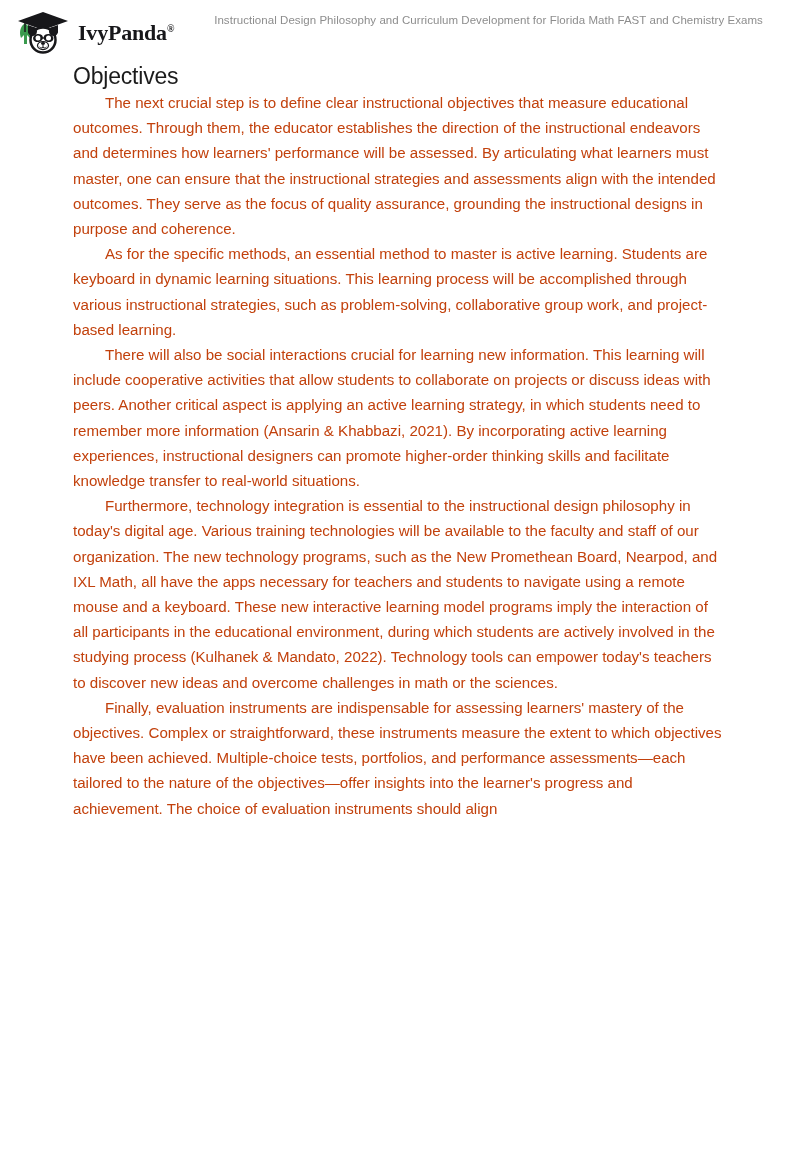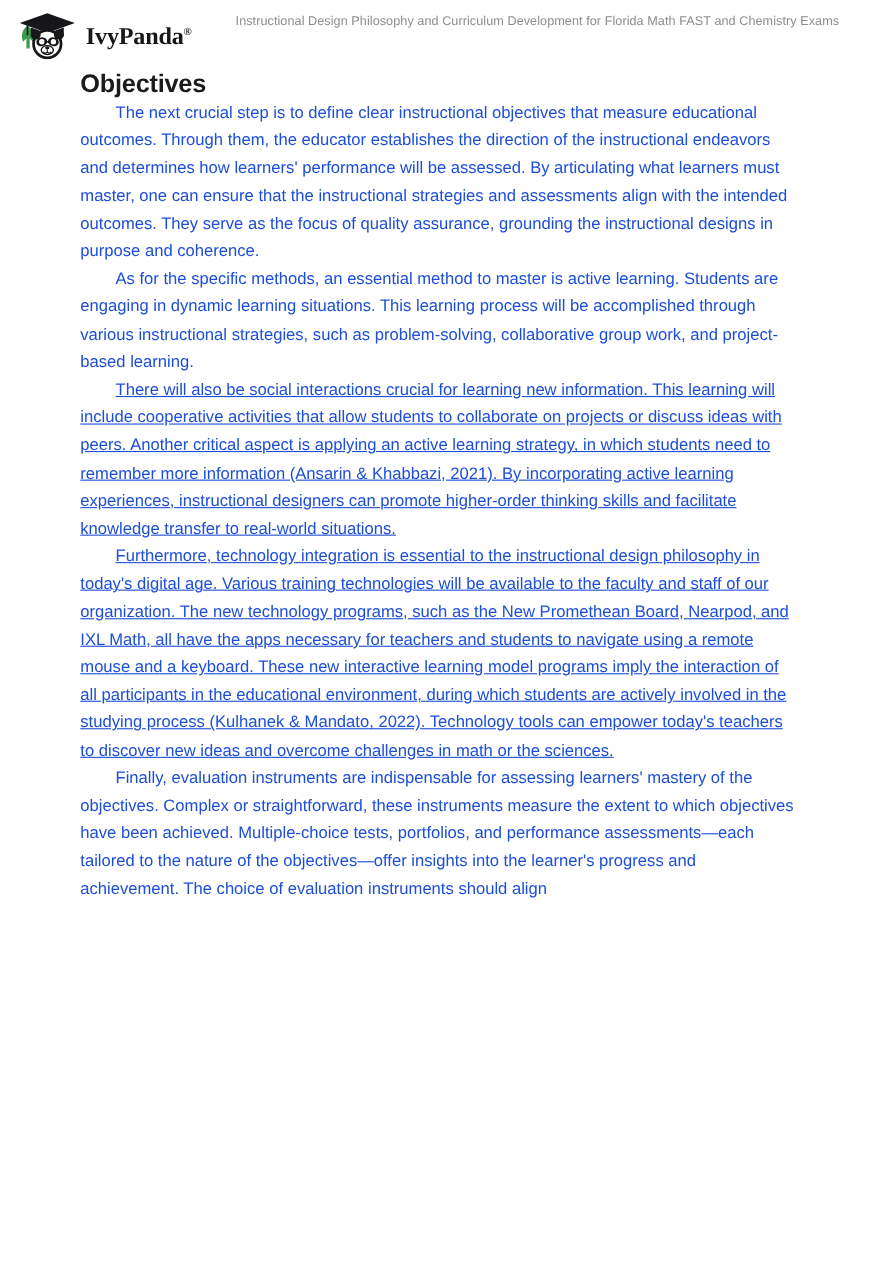--- a/index.html
+++ b/index.html
@@ -85,46 +85,46 @@
   .content {
     position: absolute;
     top: 62px;
     left: 73px;
     width: 652px;
   }
 
   h2.section-heading {
     font-family: "Liberation Sans", sans-serif;
     font-size: 23px;
-    font-weight: bold;
+    font-weight: normal;
     color: #1b1b1b;
     margin: 0;
     padding: 0;
     line-height: 28px;
     letter-spacing: -0.2px;
   }
 
   .sec-objectives   { margin-top: 11px; }
   .sec-methods      { margin-top: 28px; }
   .sec-evaluation   { margin-top: 29px; }
 
   p.body-text {
     font-family: "Liberation Sans", sans-serif;
     font-size: 15.1px;
     line-height: 25.2px;
-    color: #1d4ed8;
+    color: #c2410c;
     margin: 0;
     padding: 0;
     text-indent: 32px;
     text-align: left;
     letter-spacing: 0.0px;
   }
 
   .para-gap-first { margin-top: 16px; }
-  .para-gap       { margin-top: 21px; text-decoration: underline; }
+  .para-gap       { margin-top: 21px; }
 
   
   .page-footer {
     position: absolute;
     left: 0;
     bottom: 0;
     width: 800px;
     height: 46px;
     display: flex;
     align-items: center;
@@ -177,21 +177,21 @@
     </div>
 
     <div class="header-title">Instructional Design Philosophy and Curriculum Development for Florida Math FAST and Chemistry Exams</div>
   </div>
 
   <div class="content">
 
     <h2 class="section-heading sec-objectives">Objectives</h2>
     <p class="body-text para-gap-first">The next crucial step is to define clear instructional objectives that measure educational outcomes. Through them, the educator establishes the direction of the instructional endeavors and determines how learners' performance will be assessed. By articulating what learners must master, one can ensure that the instructional strategies and assessments align with the intended outcomes. They serve as the focus of quality assurance, grounding the instructional designs in purpose and coherence.</p>
 
-    <p class="body-text para-gap-first">As for the specific methods, an essential method to master is active learning. Students are engaging in dynamic learning situations. This learning process will be accomplished through various instructional strategies, such as problem-solving, collaborative group work, and project-based learning.</p>
+    <p class="body-text para-gap-first">As for the specific methods, an essential method to master is active learning. Students are keyboard in dynamic learning situations. This learning process will be accomplished through various instructional strategies, such as problem-solving, collaborative group work, and project-based learning.</p>
     <p class="body-text para-gap">There will also be social interactions crucial for learning new information. This learning will include cooperative activities that allow students to collaborate on projects or discuss ideas with peers. Another critical aspect is applying an active learning strategy, in which students need to remember more information (Ansarin &amp; Khabbazi, 2021). By incorporating active learning experiences, instructional designers can promote higher-order thinking skills and facilitate knowledge transfer to real-world situations.</p>
     <p class="body-text para-gap">Furthermore, technology integration is essential to the instructional design philosophy in today's digital age. Various training technologies will be available to the faculty and staff of our organization. The new technology programs, such as the New Promethean Board, Nearpod, and IXL Math, all have the apps necessary for teachers and students to navigate using a remote mouse and a keyboard. These new interactive learning model programs imply the interaction of all participants in the educational environment, during which students are actively involved in the studying process (Kulhanek &amp; Mandato, 2022). Technology tools can empower today's teachers to discover new ideas and overcome challenges in math or the sciences.</p>
 
     <p class="body-text para-gap-first">Finally, evaluation instruments are indispensable for assessing learners' mastery of the objectives. Complex or straightforward, these instruments measure the extent to which objectives have been achieved. Multiple-choice tests, portfolios, and performance assessments—each tailored to the nature of the objectives—offer insights into the learner's progress and achievement. The choice of evaluation instruments should align</p>
   </div>
 
 
 </div>
 
 </body></html>

